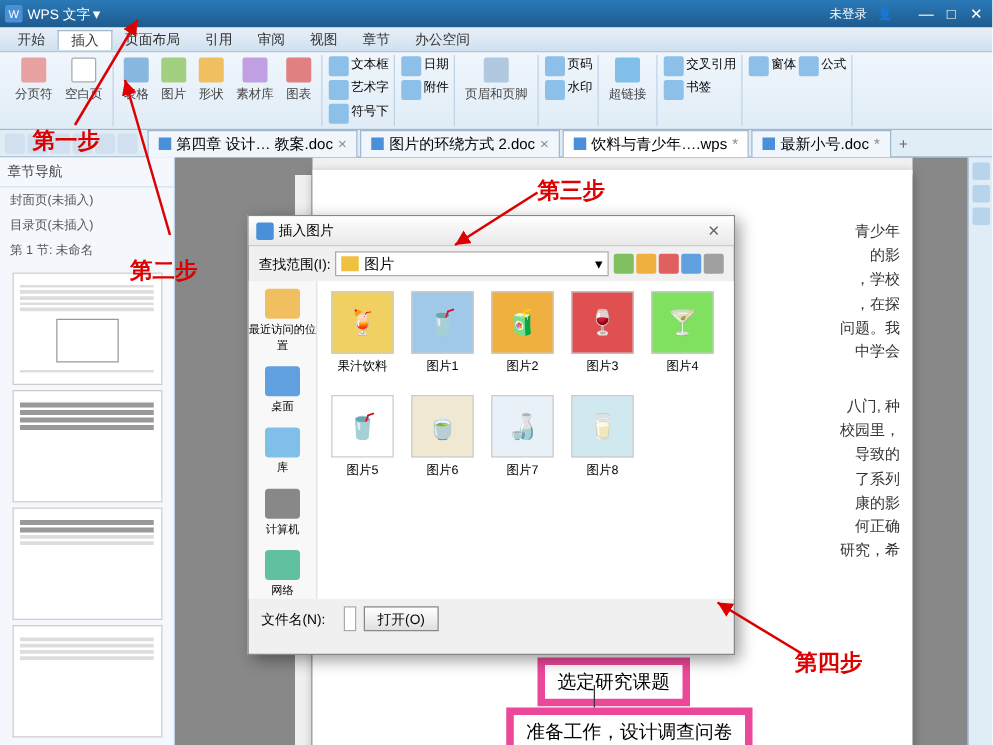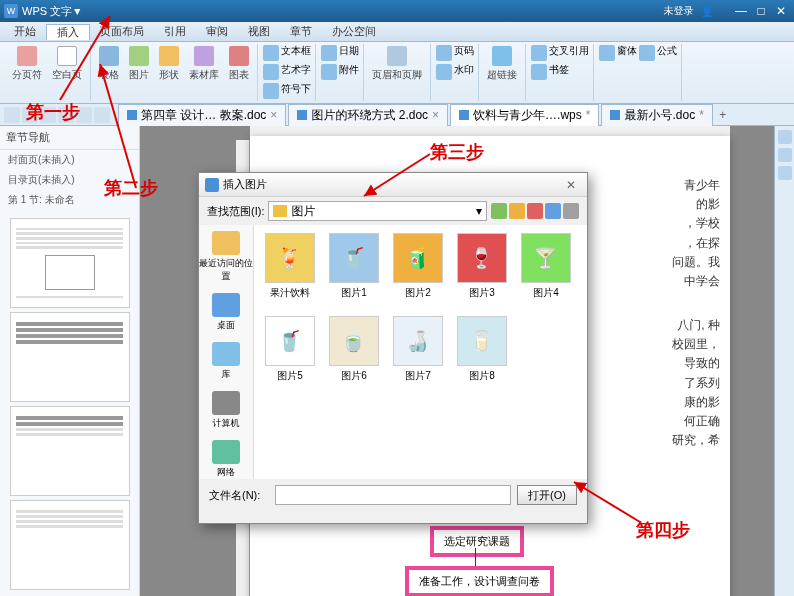--- a/index.html
+++ b/index.html
@@ -58,30 +58,30 @@
 .dialog .dpath .toolbtns div{width:16px;height:16px;border-radius:2px}
 .dialog .dbody{display:flex;height:254px}
 .dialog .dside{width:55px;background:#f8f8f8;border-right:1px solid #ddd;display:flex;flex-direction:column;align-items:center;padding:6px 0;gap:10px}
 .dialog .dside .sitem{display:flex;flex-direction:column;align-items:center;gap:2px;cursor:pointer}
 .dialog .dside .sitem .sico{width:28px;height:24px;background:#6ab0e8;border-radius:3px}
 .dialog .dside .sitem .slbl{font-size:9px;text-align:center}
 .dialog .dfiles{flex:1;background:#fff;padding:8px;display:flex;flex-wrap:wrap;gap:8px;align-content:flex-start;overflow:hidden}
 .fileitem{width:56px;display:flex;flex-direction:column;align-items:center;gap:3px;cursor:pointer}
 .fileitem .fimg{width:50px;height:50px;border:1px solid #ccc;display:flex;align-items:center;justify-content:center;font-size:20px}
 .fileitem .flbl{font-size:10px;text-align:center}
-.dialog .dfoot{padding:6px 10px;display:flex;flex-direction:column;gap:4px}
+.dialog .dfoot{padding:6px 10px;display:flex;flex-direction:row;gap:4px}
 .dialog .drow{display:flex;align-items:center;gap:6px}
 .dialog .drow label{font-size:11px;width:60px}
 .dialog .drow .combo{flex:1;height:20px;background:#fff;border:1px solid #aaa;font-size:10px;padding:0 4px;display:flex;align-items:center}
 .dialog .drow .dbtn{width:60px;height:20px;background:linear-gradient(#fff,#e0e0e0);border:1px solid #888;font-size:11px;display:flex;align-items:center;justify-content:center;cursor:pointer}
 
 .annot{position:absolute;color:#d00;font-size:18px;font-weight:bold;z-index:200;pointer-events:none}
 .arrow{position:absolute;z-index:199;pointer-events:none}
 .body-text{position:absolute;font-size:11px;color:#333;line-height:1.6}
-.flowbox{position:absolute;border:4px solid #ec4899;background:#fff;font-size:11px;padding:4px 10px;text-align:center}
+.flowbox{position:absolute;border:6px solid #ec4899;background:#fff;font-size:15px;padding:4px 10px;text-align:center}
 </style>
 </head>
 <body>
 
 <div class="titlebar">
   <div class="logo">W</div>
   <span class="apptitle">WPS 文字</span>
   <span style="margin-left:2px">▾</span>
   <div class="right">
     <span>未登录</span>
@@ -416,21 +416,21 @@
   <div class="dfoot">
     <div class="drow">
       <label>文件名(N):</label>
       <div class="combo"></div>
       <div class="dbtn">打开(O)</div>
     </div>
   </div>
 </div>
 
 <div class="annot" style="left:26px;top:100px">第一步</div>
-<div class="annot" style="left:104px;top:176px">第二步</div>
+<div class="annot" style="left:104px;top:204px">第二步</div>
 <div class="annot" style="left:430px;top:140px">第三步</div>
 <div class="annot" style="left:636px;top:518px">第四步</div>
 
 <svg class="arrow" style="left:50px;top:12px;width:70px;height:90px">
     <defs>
       <marker id="ah1" markerWidth="8" markerHeight="8" refX="6" refY="3" orient="auto">
         <path d="M0,0 L6,3 L0,6 Z" fill="#d00"></path>
       </marker>
     </defs>
     <line x1="10" y1="88" x2="60" y2="4" stroke="#d00" stroke-width="2" marker-end="url(#ah1)"></line>

